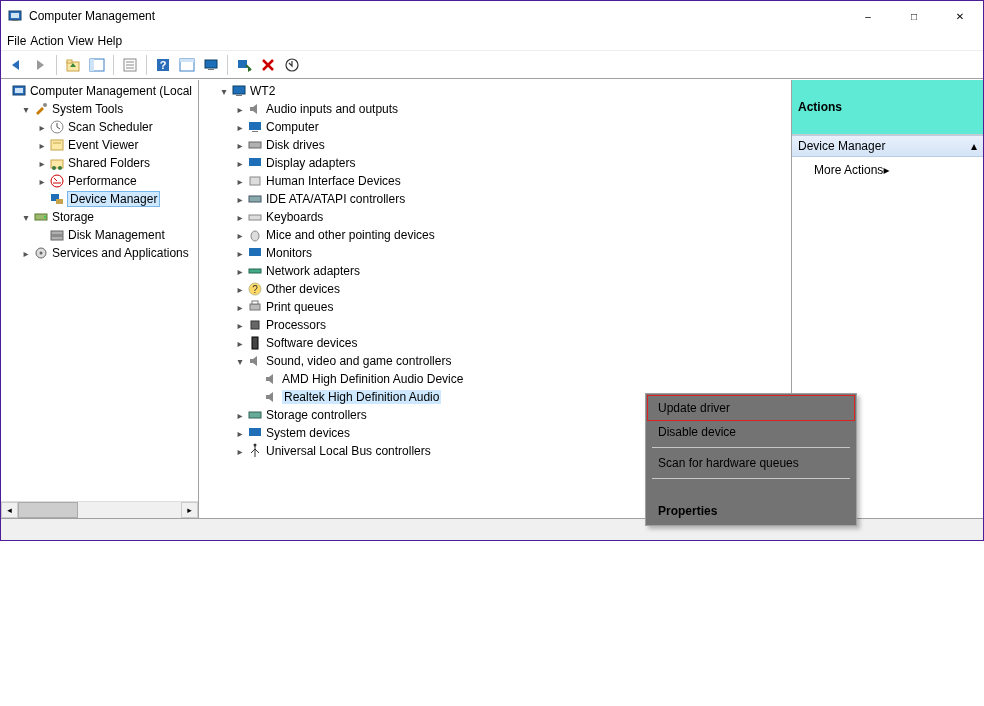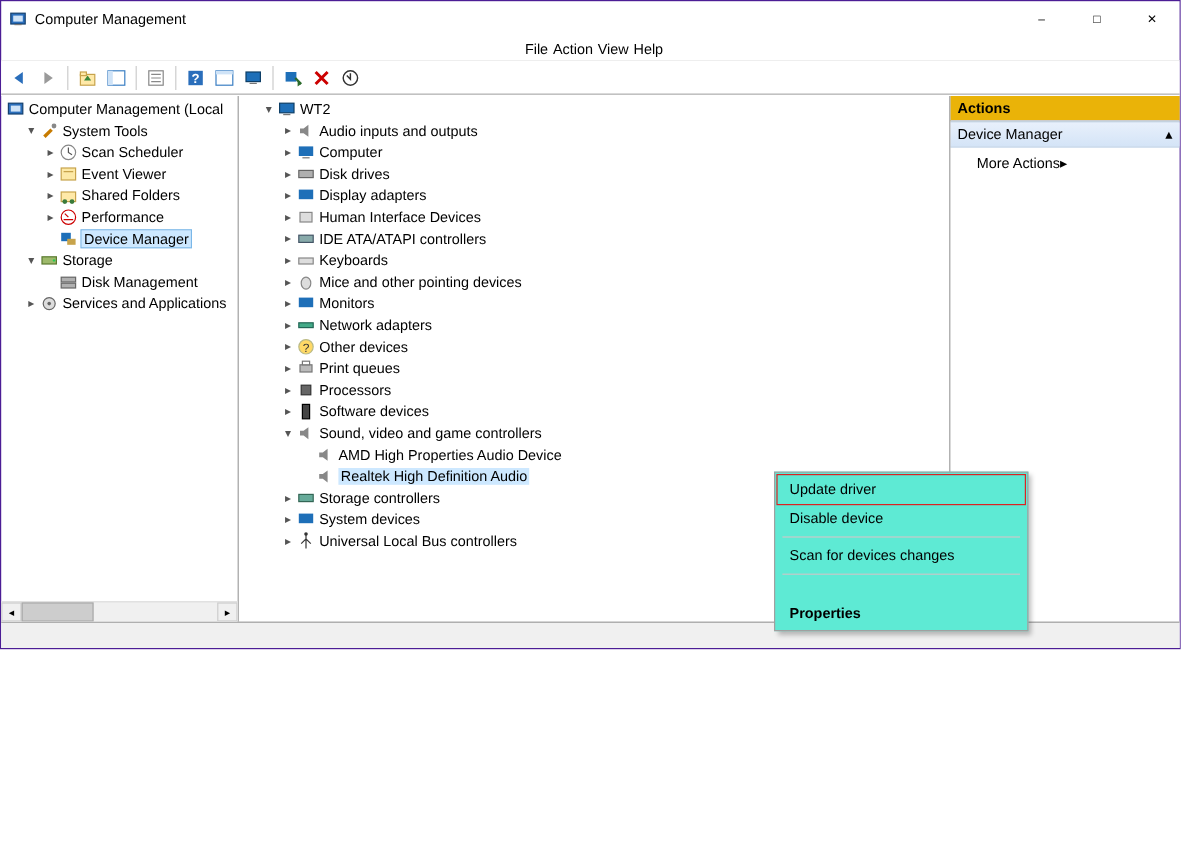--- a/index.html
+++ b/index.html
@@ -3,42 +3,42 @@
 <meta charset="utf-8">
 <style>
   * { box-sizing: border-box; }
   html, body { margin: 0; padding: 0; height: 100%; font-family: "Segoe UI", Tahoma, sans-serif; font-size: 12px; color: #000; background: #fff; }
   .window { width: 984px; height: 541px; border: 1px solid #4c1d95; display: flex; flex-direction: column; background: #fff; }
   .titlebar { height: 30px; display: flex; align-items: center; padding-left: 6px; }
   .title-icon { width: 16px; height: 16px; margin-right: 6px; }
   .title-text { flex: 1; }
   .win-controls { display: flex; }
   .win-btn { width: 46px; height: 30px; display: flex; align-items: center; justify-content: center; font-family: "Segoe UI Symbol", sans-serif; font-size: 10px; }
-  .menubar { height: 20px; display: flex; align-items: center; padding-left: 6px; gap: 4px; border-bottom: 1px solid #eee; justify-content: center; }
+  .menubar { height: 20px; display: flex; align-items: center; padding-left: 6px; gap: 4px; border-bottom: 1px solid #eee; }
   .toolbar { height: 28px; display: flex; align-items: center; padding-left: 4px; gap: 2px; border-bottom: 1px solid #a0a0a0; background: #fff; }
   .tsep { width: 1px; height: 20px; background: #ccc; margin: 0 3px; }
   .tbtn { width: 22px; height: 22px; display: flex; align-items: center; justify-content: center; }
   .body { flex: 1; display: flex; border-top: 1px solid #fff; }
   .left-pane { width: 198px; border-right: 1px solid #a0a0a0; overflow: hidden; position: relative; }
   .center-pane { flex: 1; border-right: 1px solid #a0a0a0; position: relative; }
   .right-pane { width: 191px; display: flex; flex-direction: column; }
   .tree { padding: 2px 0 0 2px; white-space: nowrap; }
   .row { display: flex; align-items: center; height: 18px; }
   .arrow { width: 14px; display: inline-flex; justify-content: center; color: #555; font-size: 10px; }
   .icon { width: 16px; height: 16px; margin-right: 3px; display: inline-flex; align-items: center; justify-content: center; }
-  .ind0 { padding-left: 2px; } .ind1 { padding-left: 16px; } .ind2 { padding-left: 32px; } .ind3 { padding-left: 48px; }
+  .ind0 { padding-left: 2px; justify-content: center; } .ind1 { padding-left: 16px; } .ind2 { padding-left: 32px; } .ind3 { padding-left: 48px; }
   .sel { background: #cde8ff; outline: 1px solid #7ab7e8; }
   .sel-light { background: #cde8ff; }
   .left-scroll { position: absolute; bottom: 0; left: 0; right: 0; height: 17px; background: #f0f0f0; border-top: 1px solid #ddd; display: flex; }
   .scr-btn { width: 17px; background: #f0f0f0; border: 1px solid #ccc; display: flex; align-items: center; justify-content: center; font-size: 9px; }
   .scr-thumb { width: 60px; background: #cdcdcd; border: 1px solid #aaa; }
-  .actions-header { background: #eab308; border-bottom: 1px solid #ccc; padding: 3px 6px; font-weight: bold; }
+  .actions-header { background: #5eead4; border-bottom: 1px solid #ccc; padding: 20px 6px; font-weight: bold; }
   .actions-sub { background: linear-gradient(#e8f0fb,#d4e4f7); border-top: 1px solid #b9cde4; border-bottom: 1px solid #b9cde4; padding: 3px 6px; display: flex; justify-content: space-between; align-items: center; }
   .actions-item { padding: 6px 6px 6px 22px; display: flex; justify-content: flex-start; align-items: center; }
-  .context-menu { position: absolute; left: 446px; top: 313px; width: 212px; background: #5eead4; border: 1px solid #a0a0a0; box-shadow: 3px 3px 4px rgba(0,0,0,.25); padding: 2px; }
+  .context-menu { position: absolute; left: 446px; top: 313px; width: 212px; background: #737373; border: 1px solid #a0a0a0; box-shadow: 3px 3px 4px rgba(0,0,0,.25); padding: 2px; }
   .cm-item { padding: 5px 10px; }
   .cm-item.hl { outline: 1px solid #d22; }
   .cm-sep { height: 1px; background: #c8c8c8; margin: 3px 4px; }
   .cm-bold { font-weight: bold; margin-top: 20px; }
   .statusbar { height: 22px; border-top: 1px solid #a0a0a0; background: #f0f0f0; }
   svg { display: block; }
 </style>
 </head>
 <body>
 
@@ -404,21 +404,21 @@
             </span>
             <span>Sound, video and game controllers</span>
           </div>
         <div class="row ind3">
             <span class="arrow"></span>
             <span class="icon">
               <svg width="16" height="16">
                 <path d="M3 6 L6 6 L10 3 L10 13 L6 10 L3 10 Z" fill="#888"></path>
               </svg>
             </span>
-            <span>AMD High Properties Audio Device</span>
+            <span>AMD High Definition Audio Device</span>
           </div>
         <div class="row ind3">
             <span class="arrow"></span>
             <span class="icon">
               <svg width="16" height="16">
                 <path d="M3 6 L6 6 L10 3 L10 13 L6 10 L3 10 Z" fill="#888"></path>
               </svg>
             </span>
             <span class="sel-light" style="padding:0 2px">Realtek High Definition Audio</span>
           </div>
@@ -449,21 +449,21 @@
               </svg>
             </span>
             <span>Universal Local Bus controllers</span>
           </div>
       </div>
 
       <div class="context-menu">
         <div class="cm-item hl"><span>Update driver</span></div>
         <div class="cm-item"><span>Disable device</span></div>
         <div class="cm-sep"></div>
-        <div class="cm-item"><span>Scan for devices changes</span></div>
+        <div class="cm-item"><span>Scan for hardware queues</span></div>
         <div class="cm-sep"></div>
         <div class="cm-item cm-bold"><span>Properties</span></div>
       </div>
     </div>
 
     <div class="right-pane">
       <div class="actions-header">Actions</div>
       <div class="actions-sub">
         <span>Device Manager</span>
         <span>▴</span>

